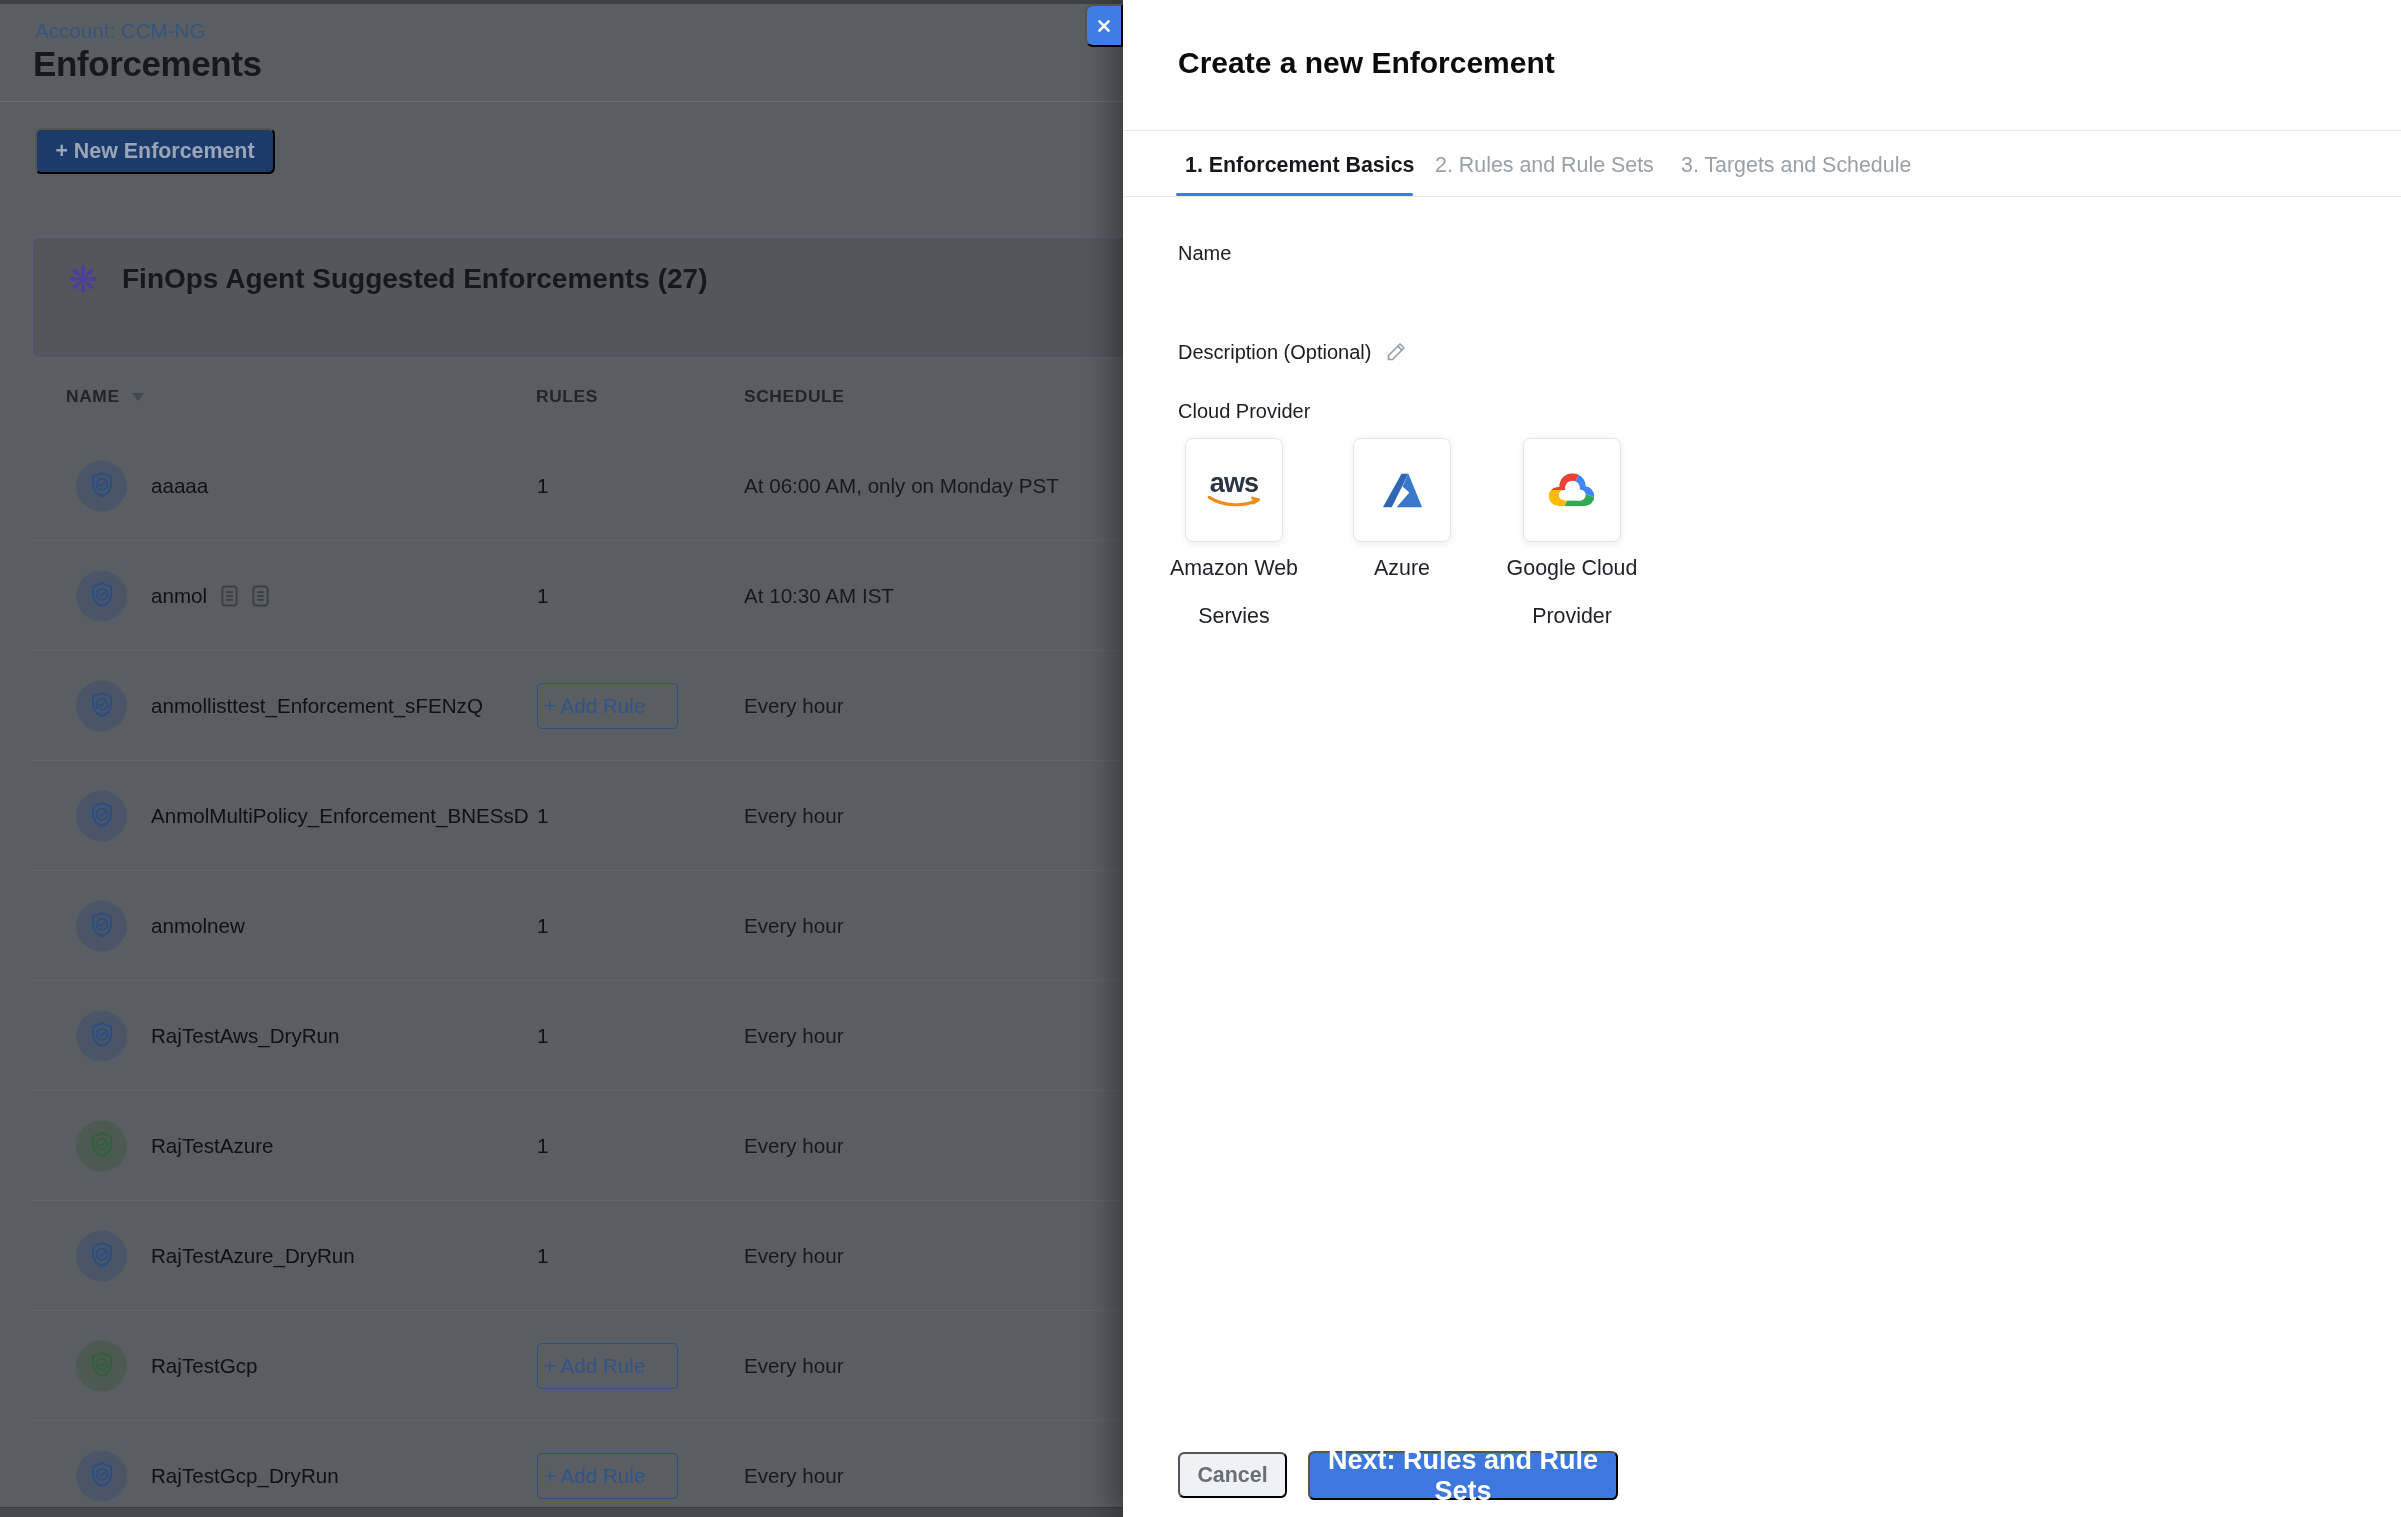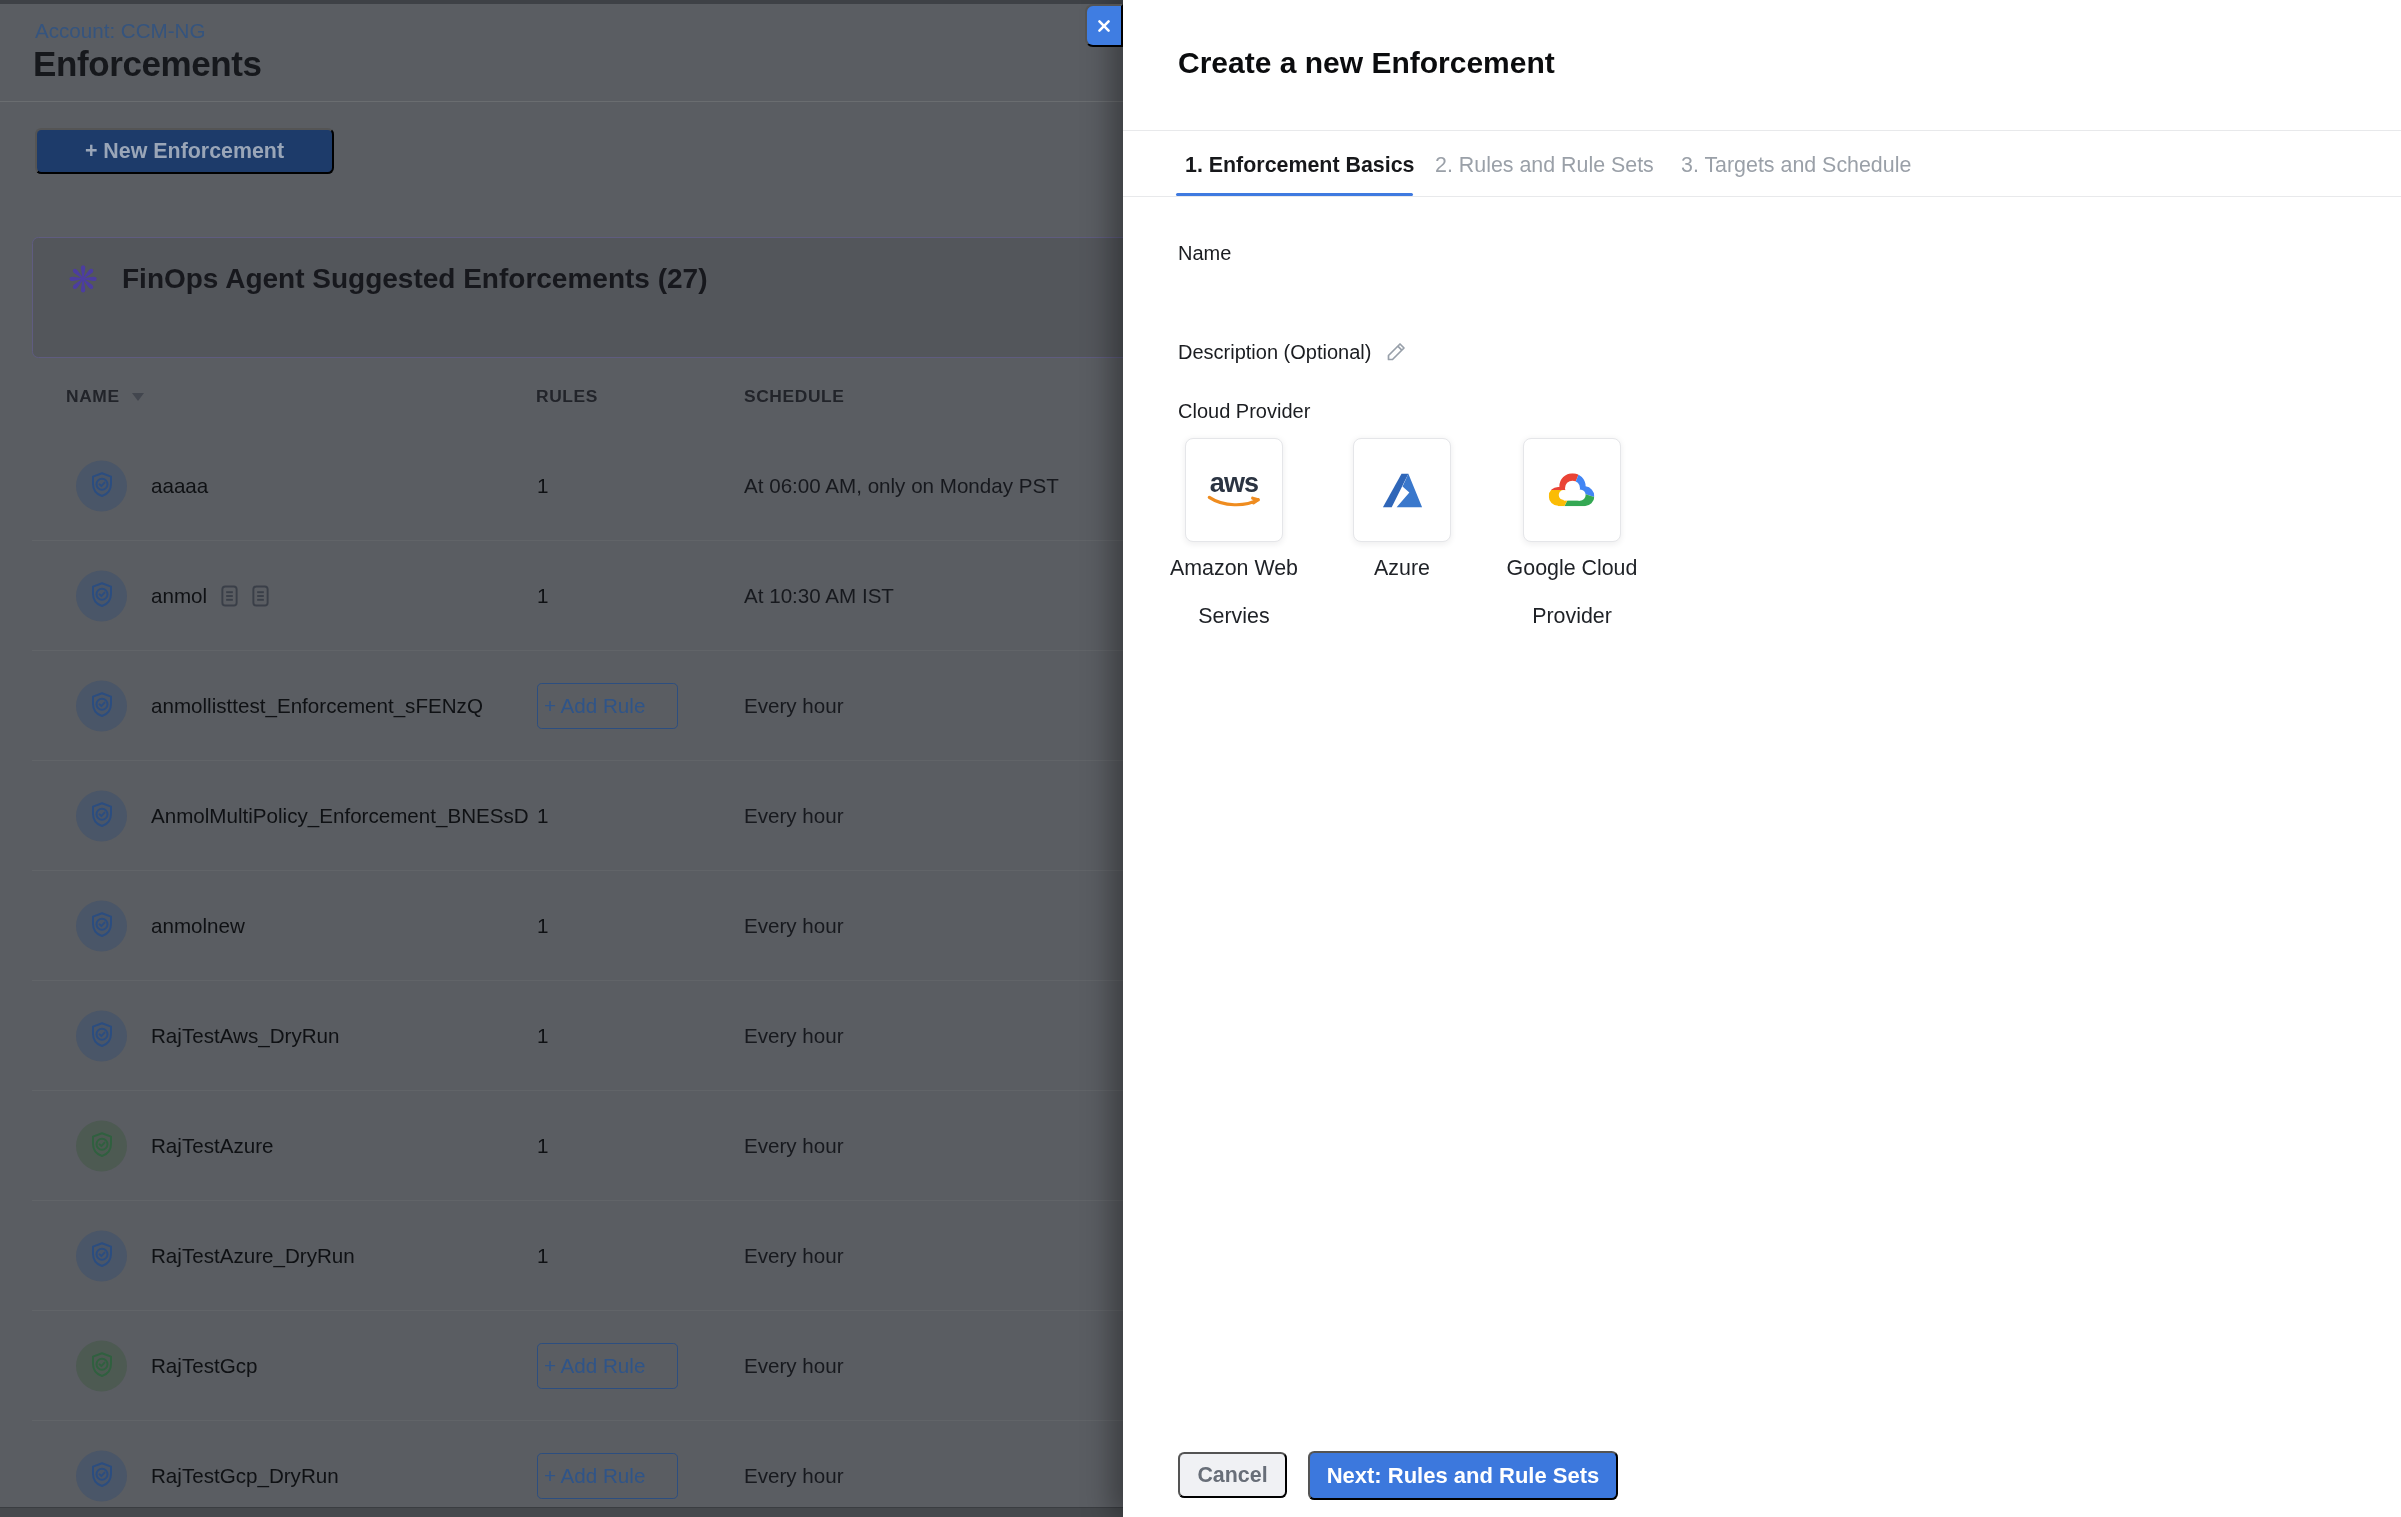--- a/index.html
+++ b/index.html
@@ -5,21 +5,21 @@
   html,body{margin:0;padding:0;background:#2f3235;}
   .stage{position:relative;width:2401px;height:1517px;overflow:hidden;
          background:#5a5d62;font-family:"Liberation Sans",sans-serif;}
   .abs{position:absolute;}
 
   
   .top-strip{top:0;left:0;right:0;height:4px;background:#3e4146;}
   .breadcrumb{left:35px;top:19px;font-size:20.6px;color:#35547e;cursor:pointer;}
   .page-title{left:33px;top:44px;font-size:35px;font-weight:700;color:#16181c;letter-spacing:-0.4px;}
   .header-divider{left:0;top:101px;width:1123px;height:0.8px;background:#6a6d70;}
-  .new-enf-btn{left:35px;top:128px;width:299px;height:46px;border-radius:6.3px;background:#1d3b6a;
+  .new-enf-btn{left:35px;top:128px;width:240px;height:46px;border-radius:6.3px;background:#1d3b6a;
                color:#9aa6b8;font-size:21.4px;font-weight:600;display:flex;align-items:center;justify-content:center;cursor:pointer;}
   .fin-card{left:32px;top:237px;width:1123px;height:119px;border:0.8px solid #5f5c80;border-radius:6.3px;background:#53565b;}
   .fin-icon{left:35px;top:24px;font-size:36px;line-height:36px;color:#4c3da0;}
   .fin-title{left:89px;top:25px;font-size:28px;font-weight:700;color:#17181d;}
   .fin-sub{left:89px;top:62px;font-size:20.6px;color:#24262b;}
 
   .col-head{top:386px;font-size:17.4px;font-weight:700;color:#22242a;letter-spacing:0.6px;display:flex;align-items:center;gap:12.7px;}
   .col-name{left:66px;cursor:pointer;}
   .col-rules{left:536px;}
   .col-sched{left:744px;}
@@ -65,21 +65,21 @@
   .prov-card{top:438px;width:98px;height:104px;box-sizing:border-box;border:0.8px solid #e5e6e9;border-radius:8px;background:#fff;
              box-shadow:0 1.6px 6.3px rgba(20,30,40,0.08);display:flex;flex-direction:column;align-items:center;justify-content:center;cursor:pointer;}
   .pc1{left:62px;}.pc2{left:230px;}.pc3{left:400px;}
   .prov-label{top:544px;width:174px;text-align:center;font-size:21.4px;line-height:48px;color:#1e2126;}
   .pl1{left:24px;}.pl2{left:192px;}.pl3{left:362px;}
   .aws-word{font-size:27px;font-weight:700;color:#2b3442;letter-spacing:-0.8px;line-height:24px;}
 
   .cancel-btn{left:55px;top:1452px;width:109px;height:46px;border-radius:6.3px;background:#f0f1f4;color:#686e78;
               font-size:21.4px;font-weight:600;display:flex;align-items:center;justify-content:center;cursor:pointer;}
   .next-btn{left:185px;top:1451px;width:310px;height:49px;border-radius:6.3px;background:#3c78dd;color:#ffffff;
-            font-size:22px;font-weight:700;display:flex;align-items:center;justify-content:center;cursor:pointer;}
+            font-size:27px;font-weight:700;display:flex;align-items:center;justify-content:center;cursor:pointer;}
 </style>
 </head>
 <body>
 
 <div class="stage">
 
   <div class="abs top-strip"></div>
   <a class="abs breadcrumb">Account: CCM-NG</a>
   <div class="abs page-title">Enforcements</div>
   <div class="abs header-divider"></div>

